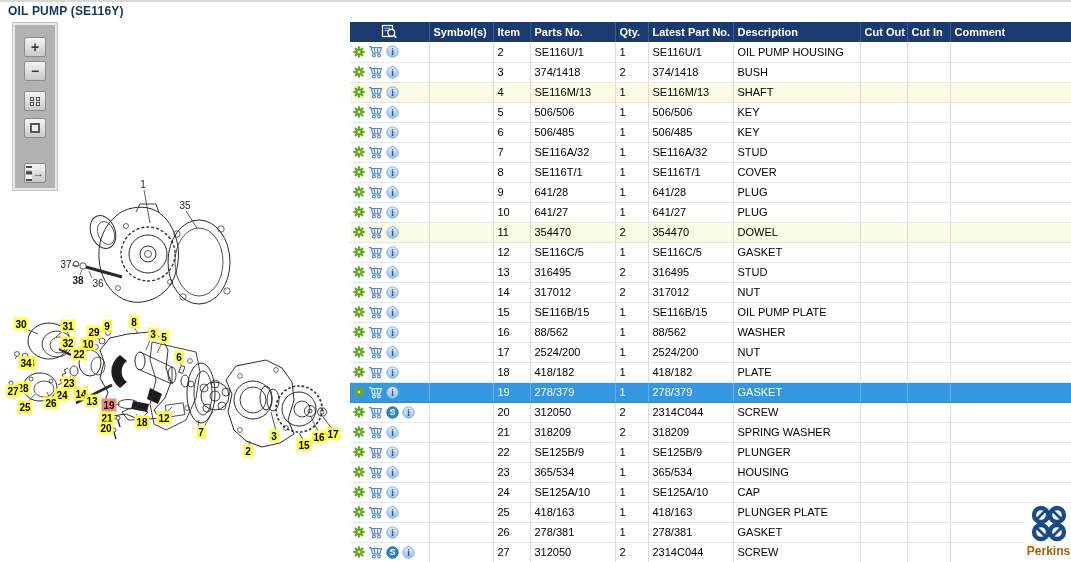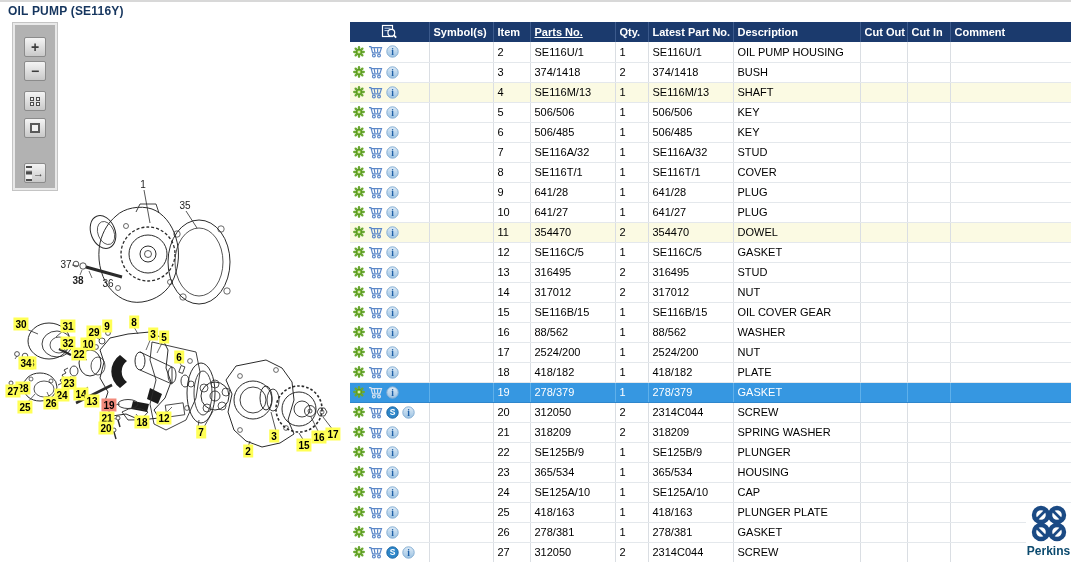--- a/index.html
+++ b/index.html
@@ -62,21 +62,21 @@
   tr.cream td{background:#fbfae3;}
   tr.selected td{background:#3697e1;color:#fff;border-right-color:#5fb0ea;border-bottom-color:#2f86cc;}
   td.icons-cell{padding:0 0 0 3px;}
   .icons-wrap{display:flex;align-items:center;gap:3px;}
   .th-icon-cell{text-align:center;}
   
   #perkins-logo{
     position:absolute;left:1026px;top:505px;width:45px;height:55px;background:#fff;
     display:flex;flex-direction:column;align-items:center;justify-content:flex-start;
   }
-  #perkins-text{font-size:12px;font-weight:bold;color:#0c4a6e;line-height:12px;margin-top:2px;}
+  #perkins-text{font-size:12px;font-weight:bold;color:#a16207;line-height:12px;margin-top:2px;}
 </style>
 </head>
 <body>
 
 <div id="top-edge"></div>
 <div id="page-title">OIL PUMP (SE116Y)</div>
 
 <svg width="0" height="0" style="position:absolute">
   <defs>
     <linearGradient id="ig" x1="0" y1="0" x2="0" y2="1">
@@ -228,21 +228,21 @@
     <circle cx="322" cy="412" r="2" stroke-width="0.7"></circle>
     <line x1="304" y1="441" x2="299" y2="433" stroke-width="0.8"></line>
     <line x1="319" y1="433" x2="311" y2="417" stroke-width="0.8"></line>
     <line x1="333" y1="430" x2="323" y2="417" stroke-width="0.8"></line>
   </svg>
   <div id="callouts">
       <span class="callout plain" style="left: 143px; top: 162px;">1</span>
       <span class="callout plain" style="left: 185px; top: 183px;">35</span>
       <span class="callout plain" style="left: 66px; top: 242px;">37</span>
       <span class="callout plain" style="left: 78px; top: 258px; font-weight: bold;">38</span>
-      <span class="callout plain" style="left: 108px; top: 261px; text-align: center;">36</span>
+      <span class="callout plain" style="left: 98px; top: 261px; text-align: center;">36</span>
       <span class="callout yellow" style="left: 21px; top: 302px;">30</span>
       <span class="callout yellow" style="left: 68px; top: 304px;">31</span>
       <span class="callout yellow" style="left: 94px; top: 310px;">29</span>
       <span class="callout yellow" style="left: 107px; top: 304px;">9</span>
       <span class="callout yellow" style="left: 134px; top: 300px;">8</span>
       <span class="callout yellow" style="left: 153px; top: 312px;">3</span>
       <span class="callout yellow" style="left: 164px; top: 315px;">5</span>
       <span class="callout yellow" style="left: 68px; top: 321px;">32</span>
       <span class="callout yellow" style="left: 88px; top: 322px;">10</span>
       <span class="callout yellow" style="left: 79px; top: 332px;">22</span>
@@ -302,21 +302,21 @@
         <tr id="thead-row">
           <th class="th-icon-cell" style="width: 79px;"><svg width="17" height="15" viewBox="0 0 17 15">
   <rect x="1.5" y="1.5" width="10" height="11" fill="none" stroke="#fff" stroke-width="1.2"></rect>
   <line x1="3.5" y1="4.2" x2="9.5" y2="4.2" stroke="#c3d4ec" stroke-width="1"></line>
   <line x1="3.5" y1="6.6" x2="7.2" y2="6.6" stroke="#c3d4ec" stroke-width="1"></line>
   <circle cx="10.3" cy="8.8" r="3.4" fill="#1b3a6d" stroke="#fff" stroke-width="1.2"></circle>
   <line x1="12.7" y1="11.2" x2="15.2" y2="13.6" stroke="#fff" stroke-width="1.8"></line>
             </svg></th>
           <th style="width: 64px;">Symbol(s)</th>
           <th style="width: 37px;">Item</th>
-          <th style="width: 85px; text-decoration: underline;">Parts No.</th>
+          <th style="width: 85px;">Parts No.</th>
           <th style="width: 33px;">Qty.</th>
           <th style="width: 85px;">Latest Part No.</th>
           <th style="width: 127px;">Description</th>
           <th style="width: 47px;">Cut Out</th>
           <th style="width: 43px;">Cut In</th>
           <th style="width: 121px;">Comment</th>
         </tr>
       </thead>
     <tbody id="tbody">
         <tr>
@@ -839,21 +839,21 @@
   <circle cx="6.5" cy="6.5" r="5.7" fill="url(#ig)" stroke="#86afd4"></circle>
   <text x="6.5" y="9.6" text-anchor="middle" font-size="9.5" font-weight="bold" fill="#1d5fa6" font-family="Liberation Serif,serif">i</text>
               </svg>
             </div>
           </td>
           <td></td>
           <td>15</td>
           <td>SE116B/15</td>
           <td>1</td>
           <td>SE116B/15</td>
-          <td>OIL COVER GEAR</td>
+          <td>OIL PUMP PLATE</td>
           <td></td>
           <td></td>
           <td></td>
         </tr>
         <tr>
           <td class="icons-cell">
             <div class="icons-wrap">
               <svg width="12" height="12" viewBox="0 0 12 12">
   <g stroke="#6aa832" stroke-width="2.3" stroke-linecap="round">
     <line x1="6" y1="1.2" x2="6" y2="10.8"></line>

